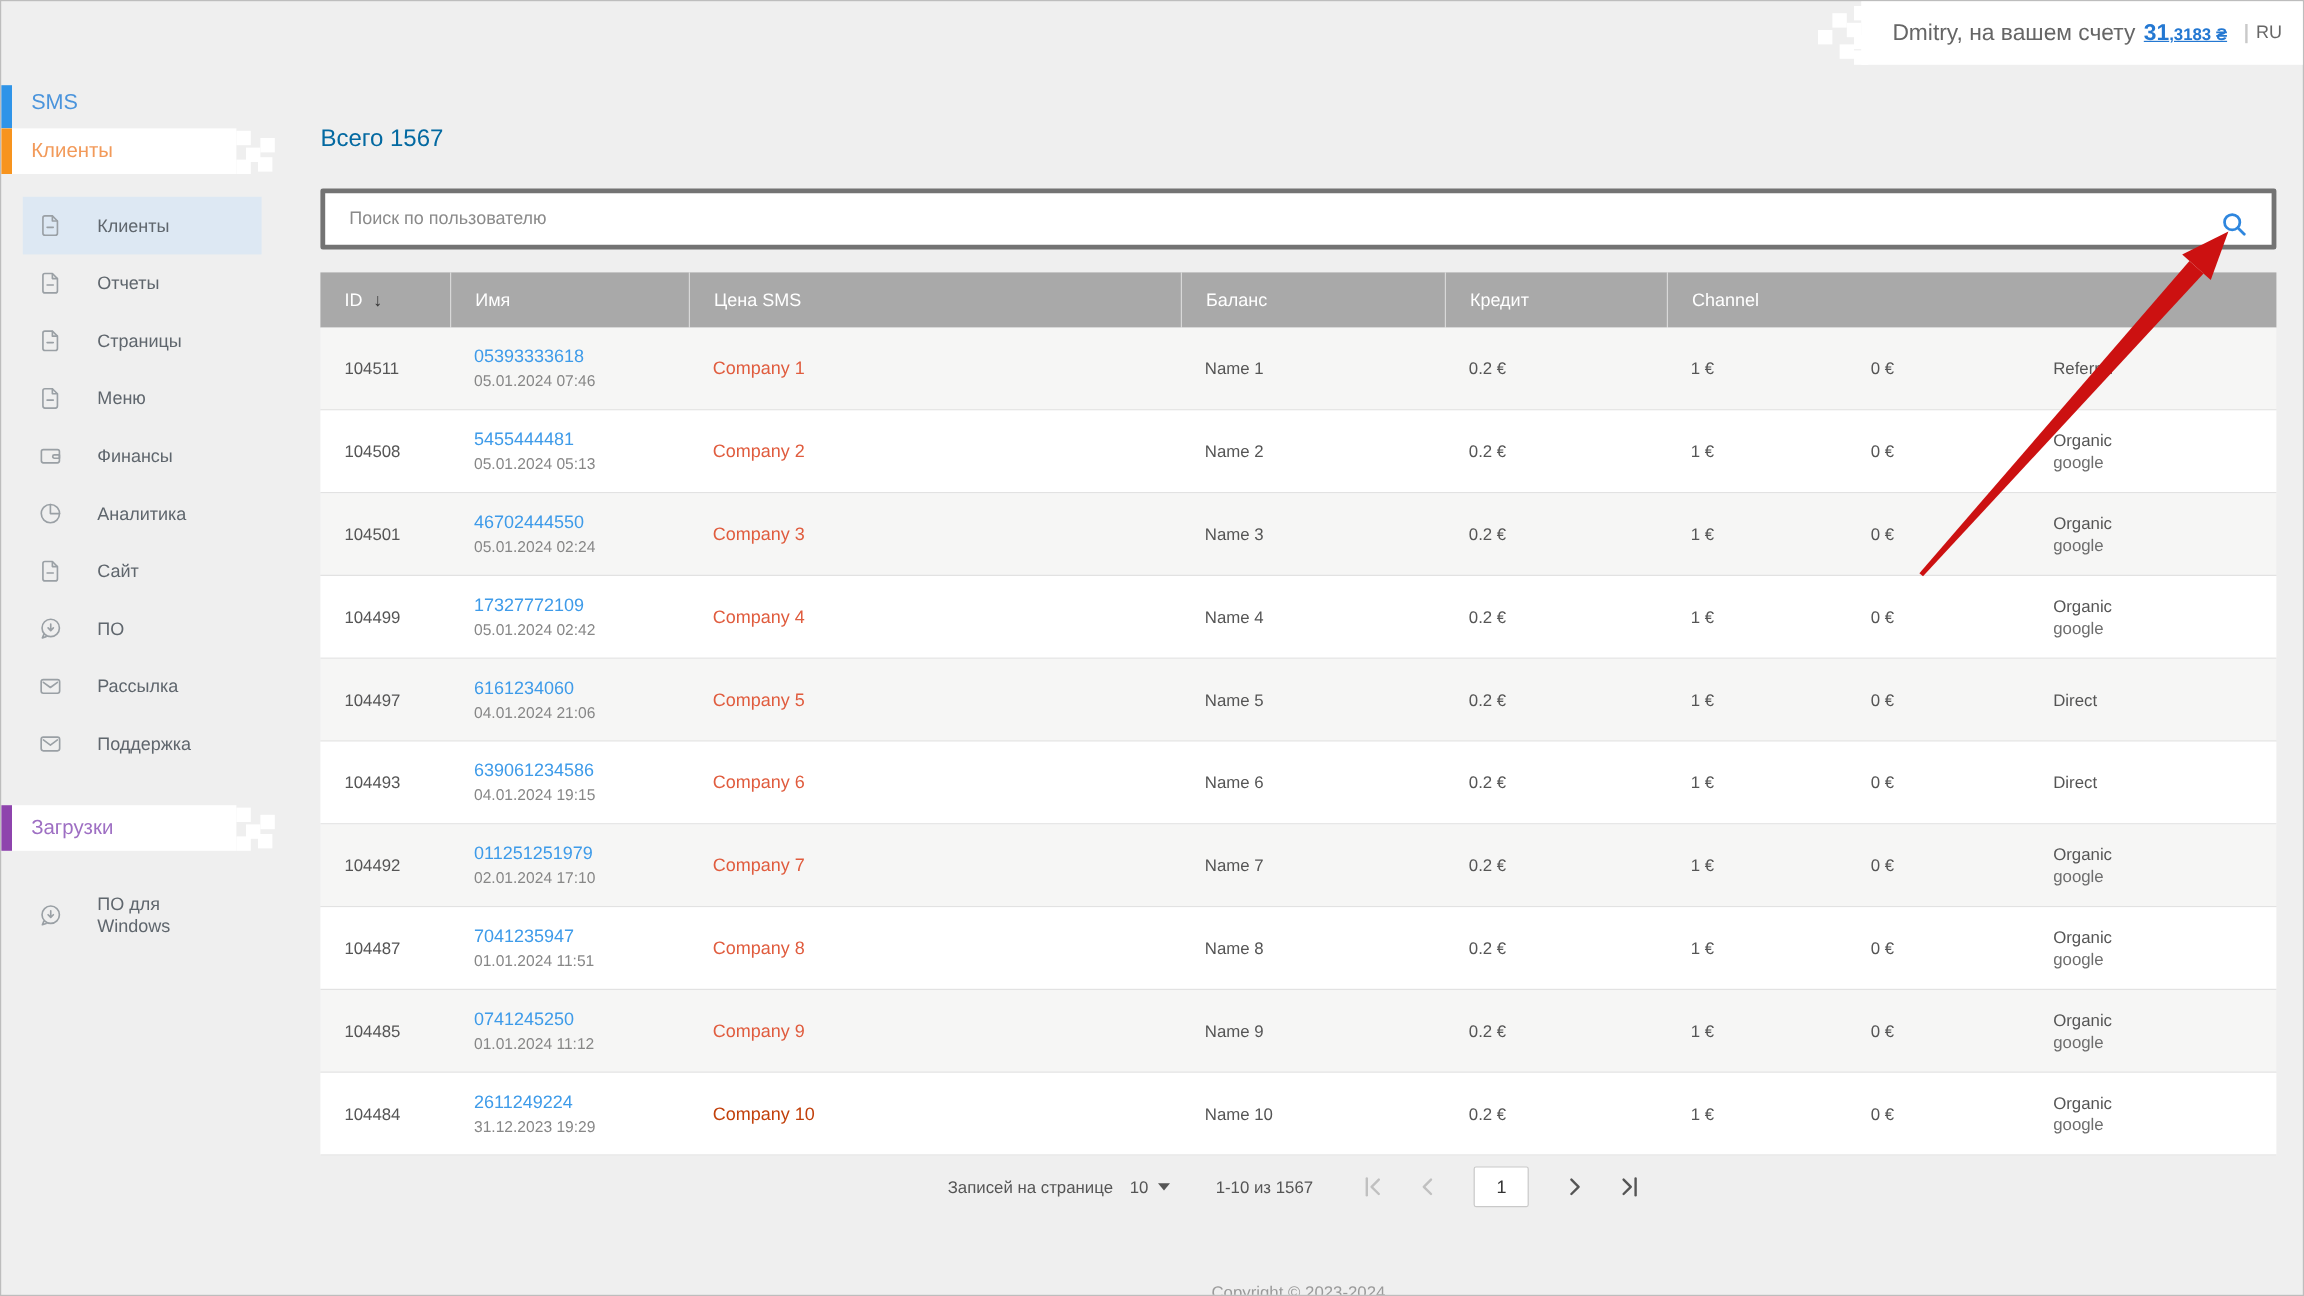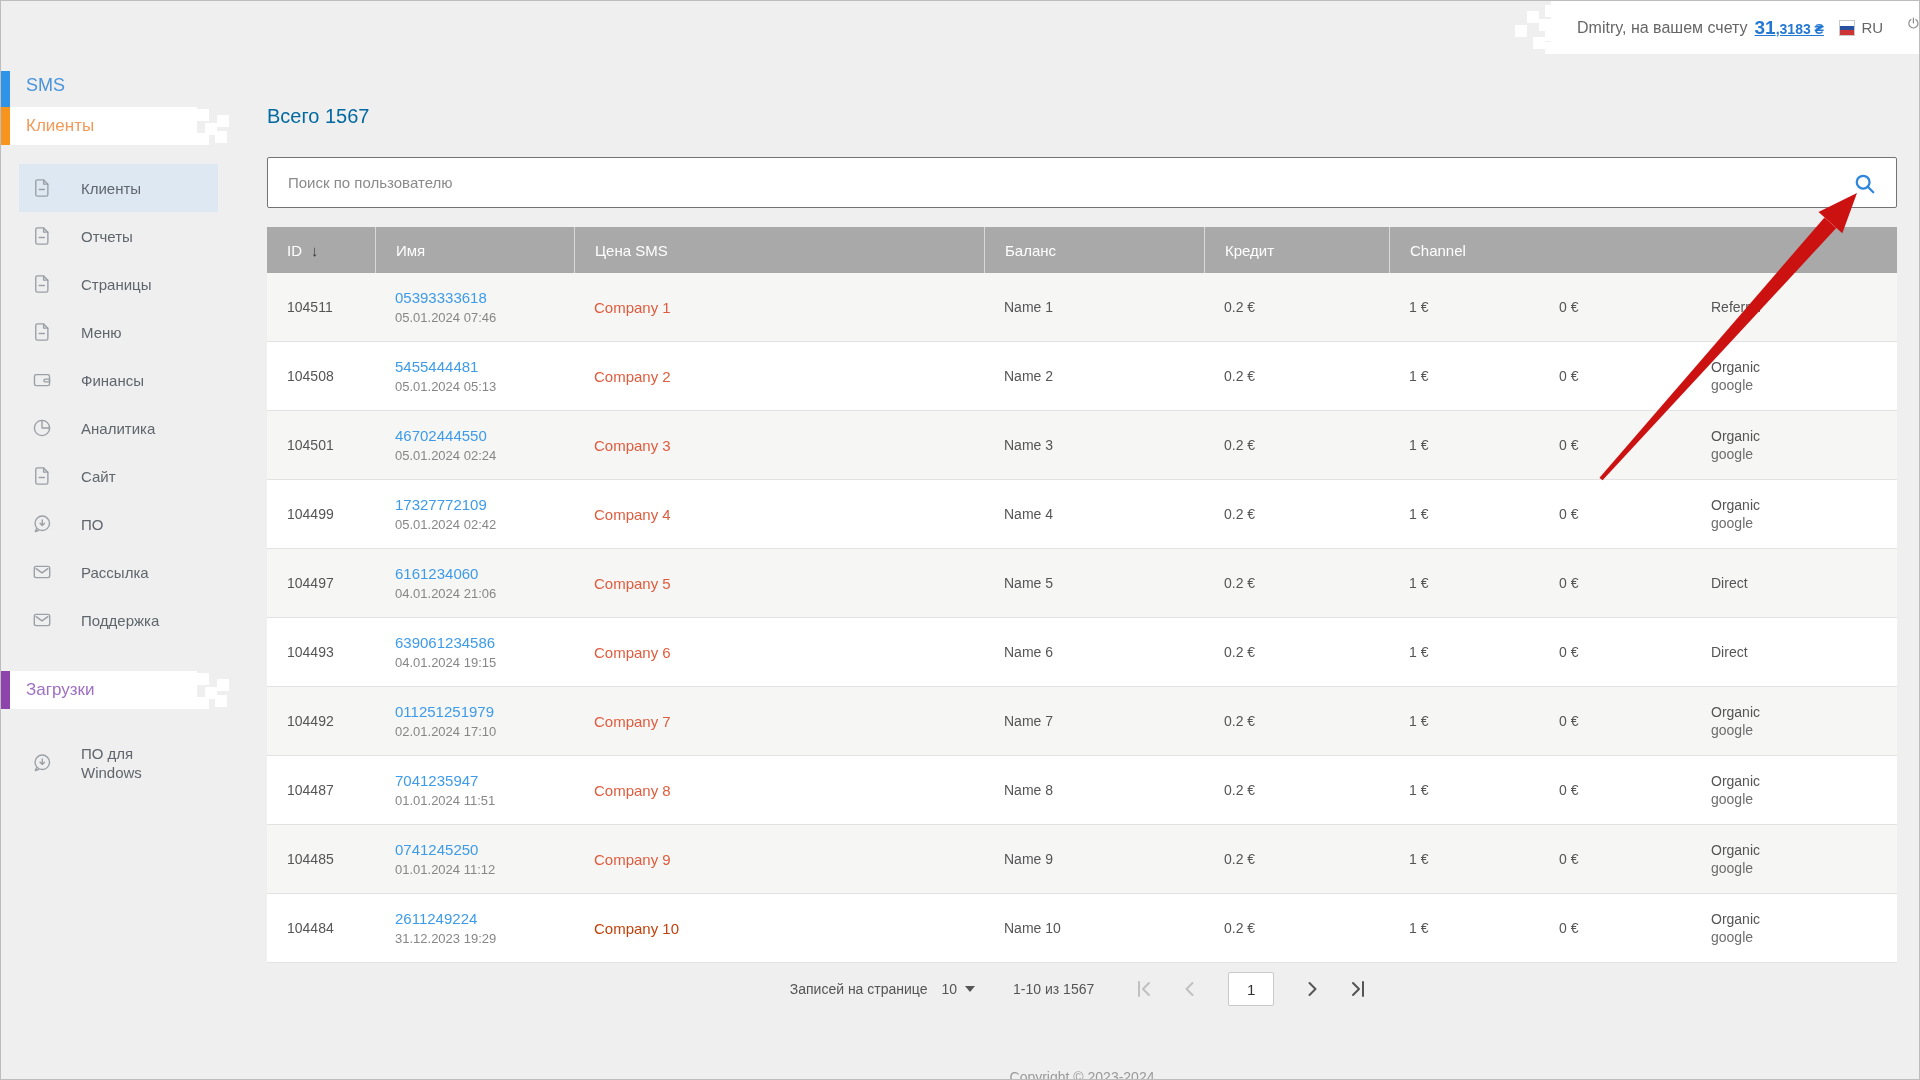--- a/index.html
+++ b/index.html
@@ -9,21 +9,21 @@
     background:#efefef; color:#555; position:relative;
     border:1px solid #bdbdbd;
   }
   .px { position:absolute; width:12px; height:12px; background:#fff; }
 
   
   .topbar-panel {
     position:absolute; left:1550px; top:0; width:370px; height:53px;
     background:#fff; display:flex; align-items:center; padding-left:26px; gap:7px;
   }
-  .user-text { font-size:16px; color:#666; white-space:nowrap; }
+  .user-text { font-size:19px; color:#666; white-space:nowrap; }
   .balance-link { color:#2478d2; font-weight:bold; text-decoration:underline; white-space:nowrap; cursor:pointer; }
   .balance-main { font-size:19px; }
   .balance-frac { font-size:14px; }
   .flag { width:24px; height:16px; margin-left:8px; border:1px solid #c9c9c9;
     background:linear-gradient(#ffffff 33%, #2a50a0 33%, #2a50a0 66%, #cf3434 66%); }
   .lang-label { font-size:15px; color:#666; }
   .power-btn { margin-left:16px; width:24px; height:24px; cursor:pointer; }
 
   
   .sms-bar { position:absolute; left:0; top:70px; width:9px; height:36px; background:#2f94e8; }
@@ -45,21 +45,21 @@
   .sb-icon { width:22px; height:22px; flex:0 0 22px; margin-right:28px; }
   .sb-icon svg { width:22px; height:22px; display:block; }
   .sb-label { font-size:15px; color:#5f666d; line-height:19px; }
   .sb-menu-dl .sb-item { height:56px; }
   .sb-menu-dl .sb-label { width:82px; }
 
   
   .page-title { position:absolute; left:266px; top:104px; font-size:20px; color:#0369a1; }
   .search-box {
     position:absolute; left:266px; top:156px; width:1630px; height:51px;
-    background:#fff; border:1px solid #737373; border-radius:2px;
+    background:#fff; border:4px solid #737373; border-radius:2px;
   }
   .search-input {
     width:100%; height:100%; border:none; outline:none; background:transparent;
     padding:0 60px 0 20px; font-size:15px; color:#555;
     font-family:"Liberation Sans","DejaVu Sans",sans-serif;
   }
   .search-input::placeholder { color:#8a8a8a; opacity:1; }
   .search-btn { position:absolute; right:18px; top:13px; width:26px; height:26px; cursor:pointer; }
 
   .table { position:absolute; left:266px; top:226px; width:1630px; }

